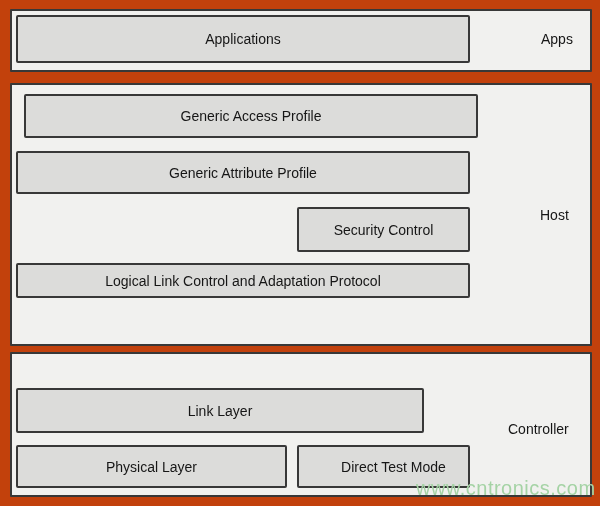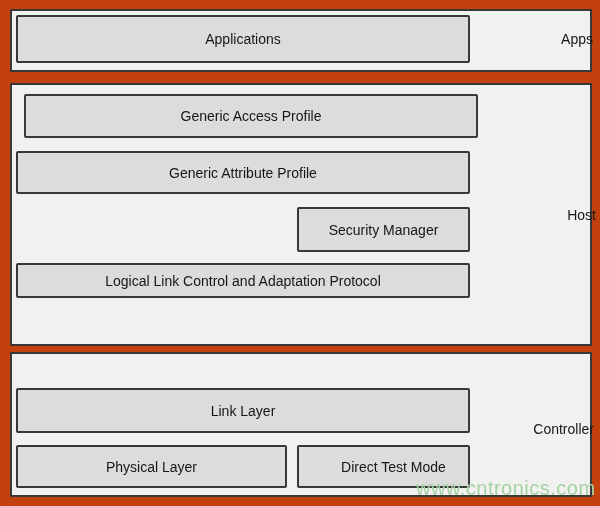--- a/index.html
+++ b/index.html
@@ -36,40 +36,40 @@
     justify-content:center;
     font-size:14px;
     line-height:1;
     text-align:center;
     z-index:2;
   }
   .side-label{
     position:absolute;
     font-size:14px;
     line-height:1;
-    text-align:right;
+    text-align:left;
     z-index:3;
   }
   
   .sec-apps{left:10px;top:9px;width:582px;height:63px;}
   .box-applications{left:16px;top:15px;width:454px;height:48px;}
   .label-apps{left:541px;top:32px;width:52px;}
   
   .sec-host{left:10px;top:83px;width:582px;height:263px;}
   .box-gap{left:16px;top:94px;width:454px;height:44px;margin-left:8px;}
   .box-gatt{left:16px;top:151px;width:454px;height:43px;}
   .box-att{left:16px;top:207px;width:271px;height:45px;}
   .box-sm{left:297px;top:207px;width:173px;height:45px;}
   .box-l2cap{left:16px;top:263px;width:454px;height:35px;}
   .label-host{left:540px;top:208px;width:56px;}
   
   .box-hci{left:13px;top:321px;width:459px;height:56px;z-index:4;}
   
   .sec-controller{left:10px;top:352px;width:582px;height:145px;}
-  .box-link{left:16px;top:388px;width:454px;height:45px;}
+  .box-link{left:16px;top:388px;width:408px;height:45px;}
   .box-phy{left:16px;top:445px;width:271px;height:43px;}
   .box-dtm{left:297px;top:445px;width:173px;height:43px;padding-left:20px;}
   .label-controller{left:508px;top:422px;width:86px;}
   
   .watermark{
     position:absolute;
     left:416px;top:478px;
     font-size:20px;
     line-height:1;
     color:var(--watermark);
@@ -90,21 +90,21 @@
   <div class="side-label label-apps">Apps</div>
 
   <div class="section sec-host"></div>
   <div class="box box-gap">
     <span>Generic Access Profile</span>
   </div>
   <div class="box box-gatt">
     <span>Generic Attribute Profile</span>
   </div>
   <div class="box box-sm">
-    <span>Security Manager</span>
+    <span>Security Control</span>
   </div>
   <div class="box box-l2cap">
     <span>Logical Link Control and Adaptation Protocol</span>
   </div>
   <div class="side-label label-host">Host</div>
 
 
   <div class="section sec-controller"></div>
   <div class="box box-link">
     <span>Link Layer</span>

